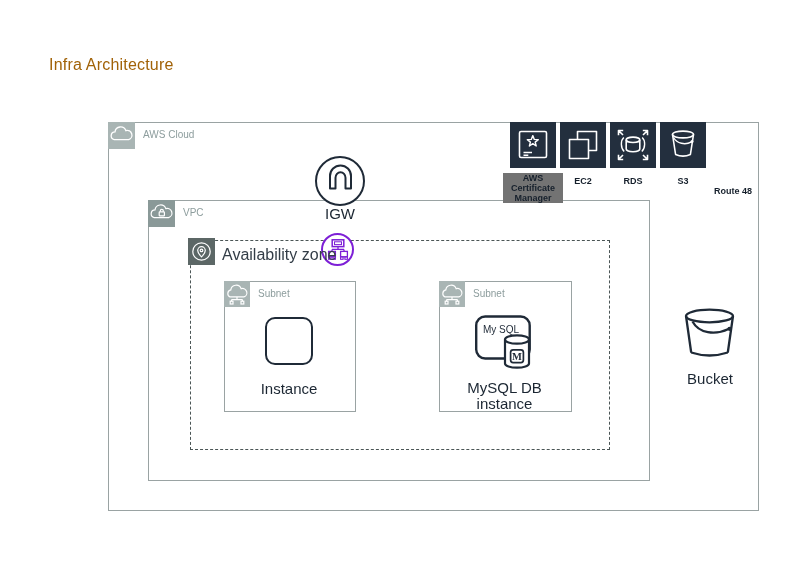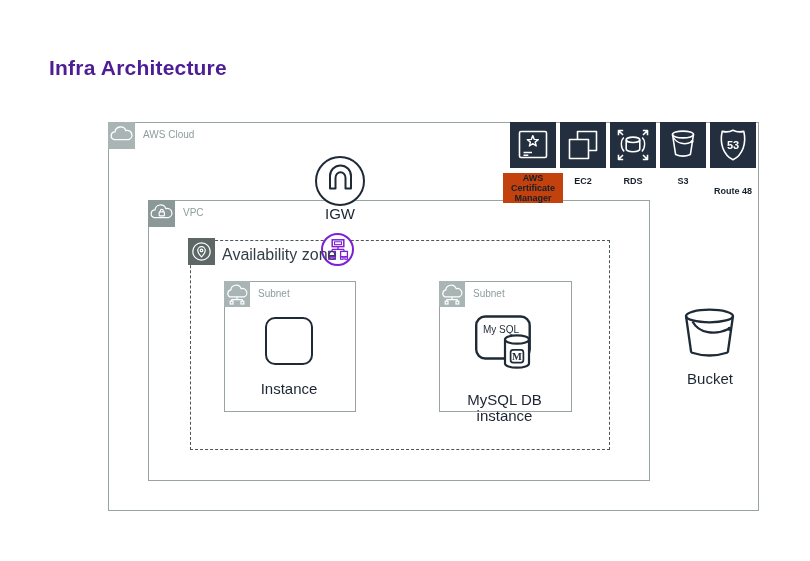--- a/index.html
+++ b/index.html
@@ -1,18 +1,18 @@
 <!DOCTYPE html>
 <html><head>
 <meta charset="utf-8">
 <style>
   html,body{margin:0;padding:0;background:#ffffff;}
   .page{position:relative;width:810px;height:561px;background:#ffffff;overflow:hidden;
         font-family:"Liberation Sans",sans-serif;}
-  .title{position:absolute;left:49px;top:56px;font-size:21px;font-weight:700;color:#4c1d95;
+  .title{position:absolute;left:49px;top:56px;font-size:16px;font-weight:400;color:#a16207;
          letter-spacing:.2px;margin:0;}
   .box{position:absolute;border:1px solid #9AA3A3;z-index:1;}
   .box.az{border:1.3px dashed #4A5555;}
   .iconbox{position:absolute;z-index:2;display:flex;align-items:center;justify-content:center;}
   .glabel{position:absolute;z-index:3;font-size:10px;color:#8D9D9D;white-space:nowrap;}
   .dlabel{position:absolute;z-index:3;font-size:16px;color:#333D47;white-space:nowrap;}
   .node-label{position:absolute;z-index:3;font-size:15px;color:#1B2632;text-align:center;
               white-space:pre-line;line-height:15.5px;}
   .tile{position:absolute;width:46px;height:46px;background:#232F3E;z-index:2;}
   .tile svg{position:absolute;left:0;top:0;}
@@ -109,21 +109,21 @@
   <div class="node-label" style="left:239px;top:381px;width:100px;">Instance</div>
 
   <svg class="node-svg" style="left:473px;top:313px;" width="64" height="60" viewBox="0 0 64 60">
     <rect x="3.2" y="3.5" width="53.5" height="42" rx="9" fill="none" stroke="#1F2A37" stroke-width="2.4"></rect>
     <text x="28" y="19.5" font-size="10" fill="#1F2A37" text-anchor="middle" font-family="Liberation Sans, sans-serif">My SQL</text>
     <path d="M32,26.5 V50.5 A12,4.2 0 0 0 56,50.5 V26.5" fill="#ffffff" stroke="#1F2A37" stroke-width="2.2"></path>
     <ellipse cx="44" cy="26.5" rx="12" ry="4.2" fill="#ffffff" stroke="#1F2A37" stroke-width="2.2"></ellipse>
     <rect x="37.6" y="36.8" width="12.8" height="12.8" rx="2.5" fill="none" stroke="#1F2A37" stroke-width="1.7"></rect>
     <text x="44" y="47" font-size="10.5" font-weight="bold" fill="#1F2A37" text-anchor="middle" font-family="Liberation Serif, serif">M</text>
   </svg>
-  <div class="node-label" style="left:448px;top:392px;width:113px;">MySQL DB
+  <div class="node-label" style="left:448px;top:380px;width:113px;">MySQL DB
 instance</div>
 
   <svg class="node-svg" style="left:681px;top:306px;" width="58" height="56" viewBox="0 0 58 56" fill="none" stroke="#1F2A37" stroke-width="2.3">
     <ellipse cx="28.5" cy="10" rx="23.5" ry="6.3"></ellipse>
     <path d="M5,10 L10.2,46.5 M52,10 L46.8,46.5 M10.2,46.5 Q28.5,52.5 46.8,46.5"></path>
     <path d="M11.5,15.5 C18,27.5 34,29.5 47.5,23"></path>
     <circle cx="48.5" cy="22.8" r="2.1" fill="#1F2A37" stroke="none"></circle>
   </svg>
   <div class="node-label" style="left:674px;top:371px;width:72px;">Bucket</div>
 
@@ -152,28 +152,22 @@
     </svg>
   </div>
   <div class="tile" style="left:660px;top:122px;">
     <svg width="46" height="46" viewBox="0 0 46 46" fill="none" stroke="#fff" stroke-width="1.6" stroke-linejoin="round">
       <ellipse cx="23" cy="12.5" rx="10.5" ry="3.4"></ellipse>
       <path d="M12.5,12.5 L15.6,32.5 Q23,35.8 30.4,32.5 L33.5,12.5"></path>
       <path d="M13.5,15.5 C17,21.5 25,23.5 31.5,19.8" stroke-width="1.4"></path>
       <circle cx="32" cy="19.6" r="1.5" fill="#fff" stroke="none"></circle>
     </svg>
   </div>
-  <div class="tile" style="left:710px;top:122px;">
-    <svg width="46" height="46" viewBox="0 0 46 46" fill="none" stroke="#fff" stroke-width="1.6" stroke-linejoin="round">
-      <path d="M23,8.3 C20.2,9.8 16.2,10.3 12.2,9.4 C11.1,14.2 10.8,20.2 12.8,25.9 C14.8,31.4 18.3,35.4 23,37.8 C27.7,35.4 31.2,31.4 33.2,25.9 C35.2,20.2 34.9,14.2 33.8,9.4 C29.8,10.3 25.8,9.8 23,8.3 Z"></path>
-      <text x="23" y="26.5" font-size="11" font-weight="bold" fill="#fff" stroke="none" text-anchor="middle" font-family="Liberation Sans, sans-serif">53</text>
-    </svg>
-  </div>
 
-  <div class="svc-label" style="left:503px;top:173px;width:60px;background:#c2410c;">AWS
+  <div class="svc-label" style="left:503px;top:173px;width:60px;background:#737373;">AWS
 Certificate
 Manager</div>
   <div class="svc-label" style="left:555px;top:176px;width:56px;">EC2</div>
   <div class="svc-label" style="left:605px;top:176px;width:56px;">RDS</div>
   <div class="svc-label" style="left:655px;top:176px;width:56px;">S3</div>
   <div class="svc-label" style="left:701px;top:186px;width:64px;">Route 48</div>
 
 </div>
 
 </body></html>

